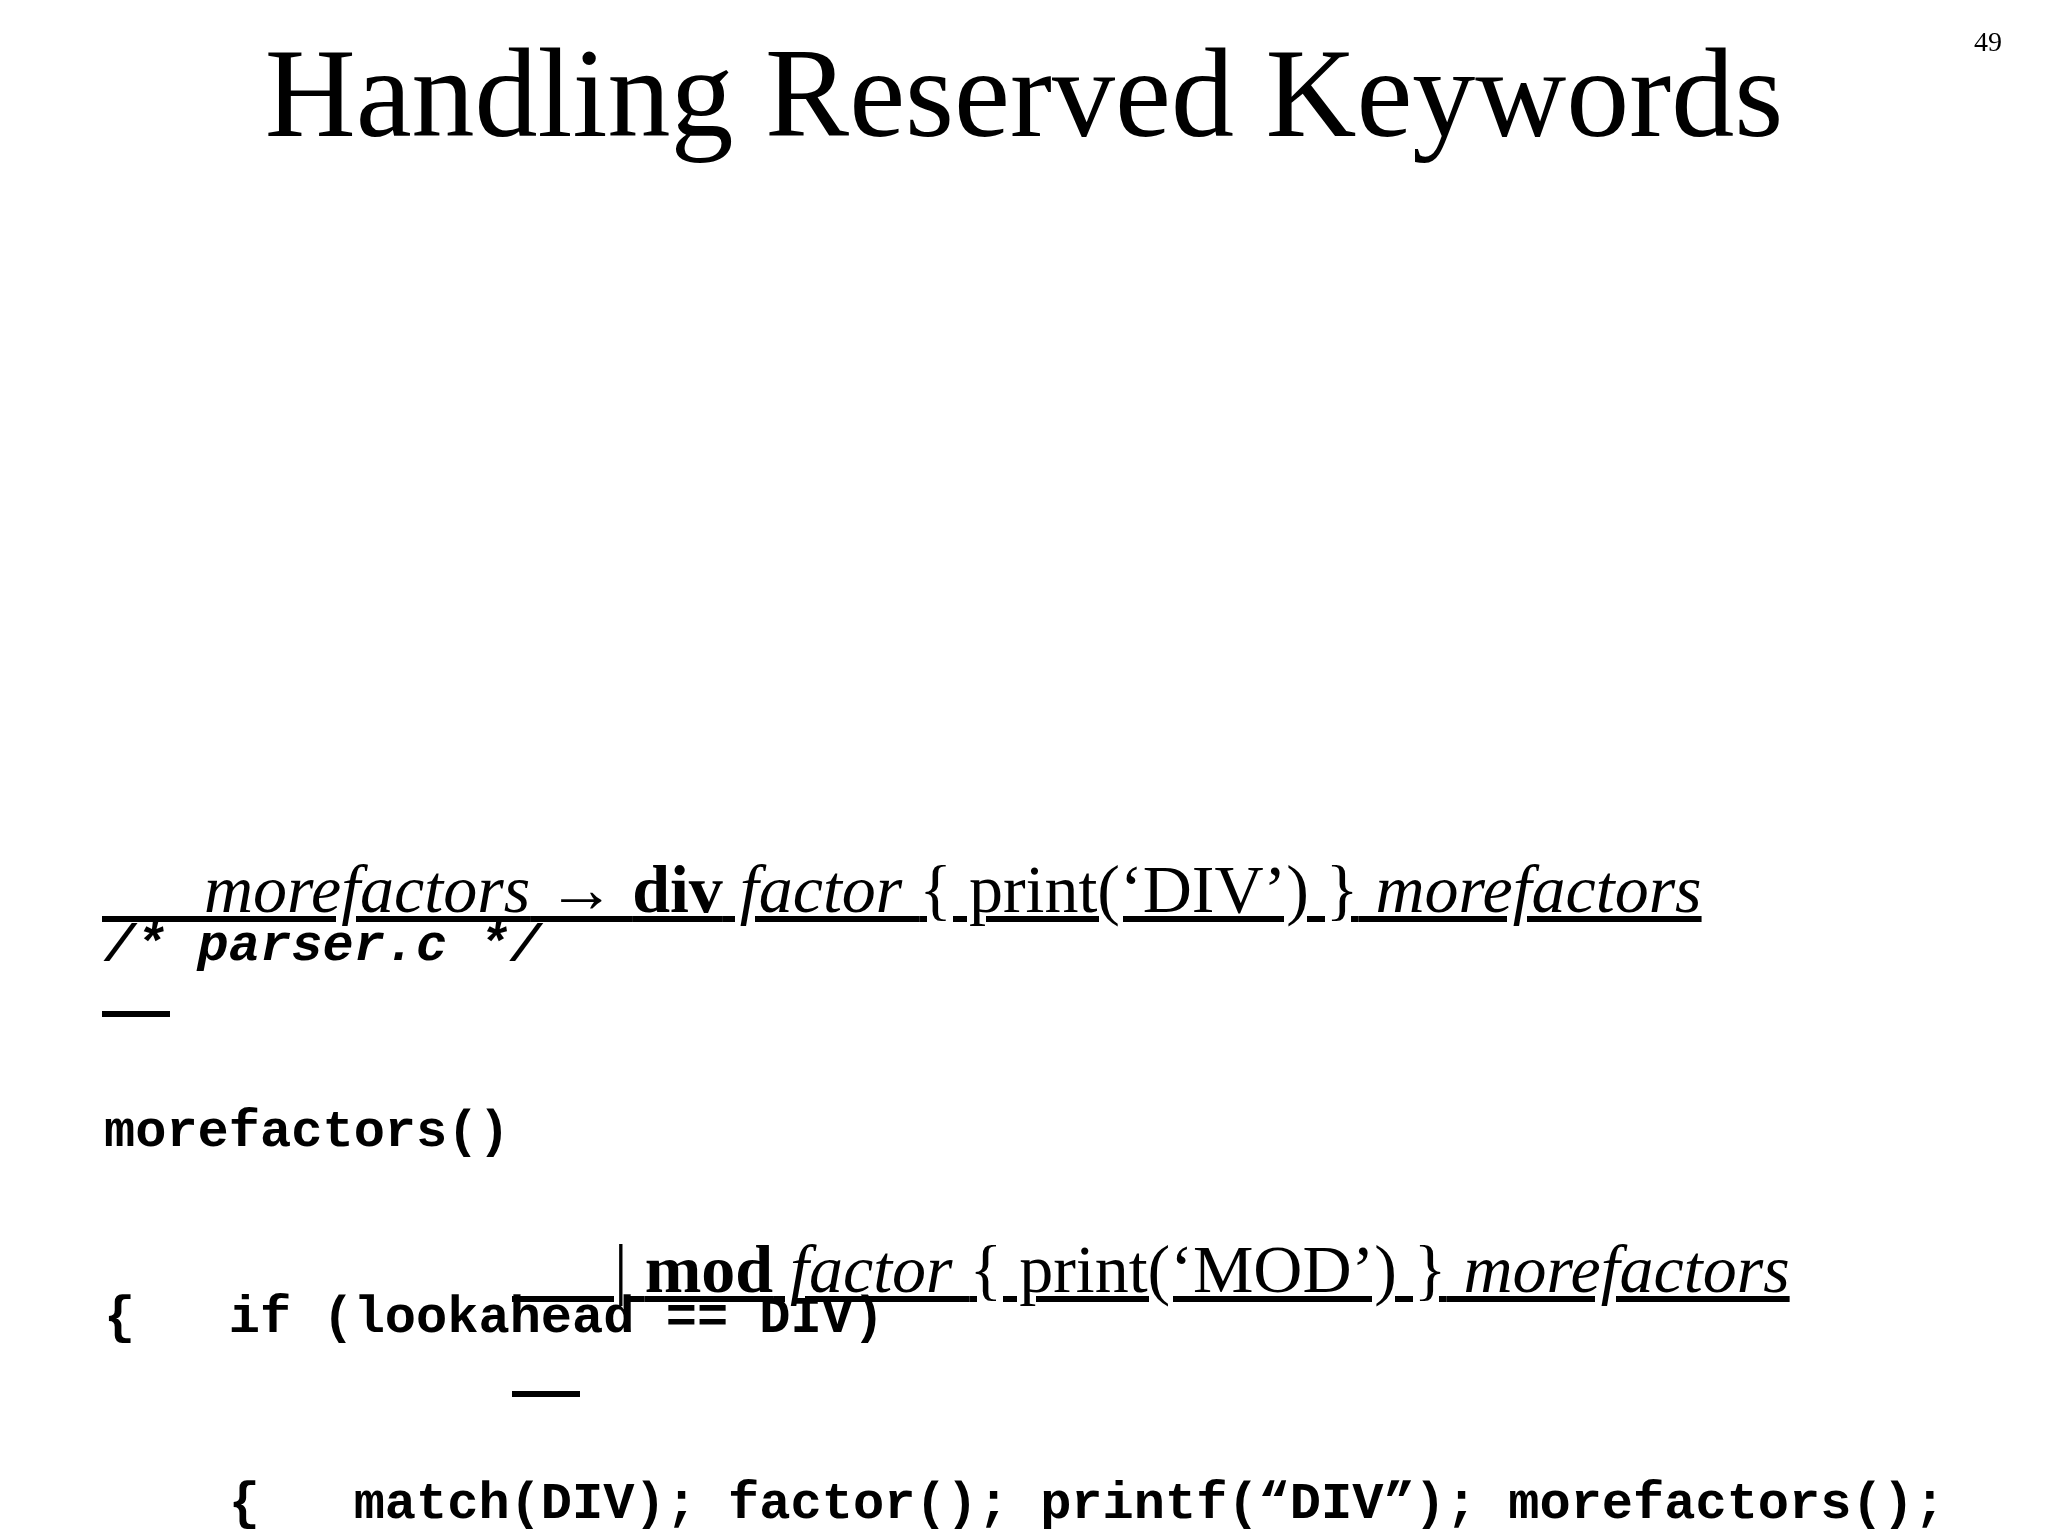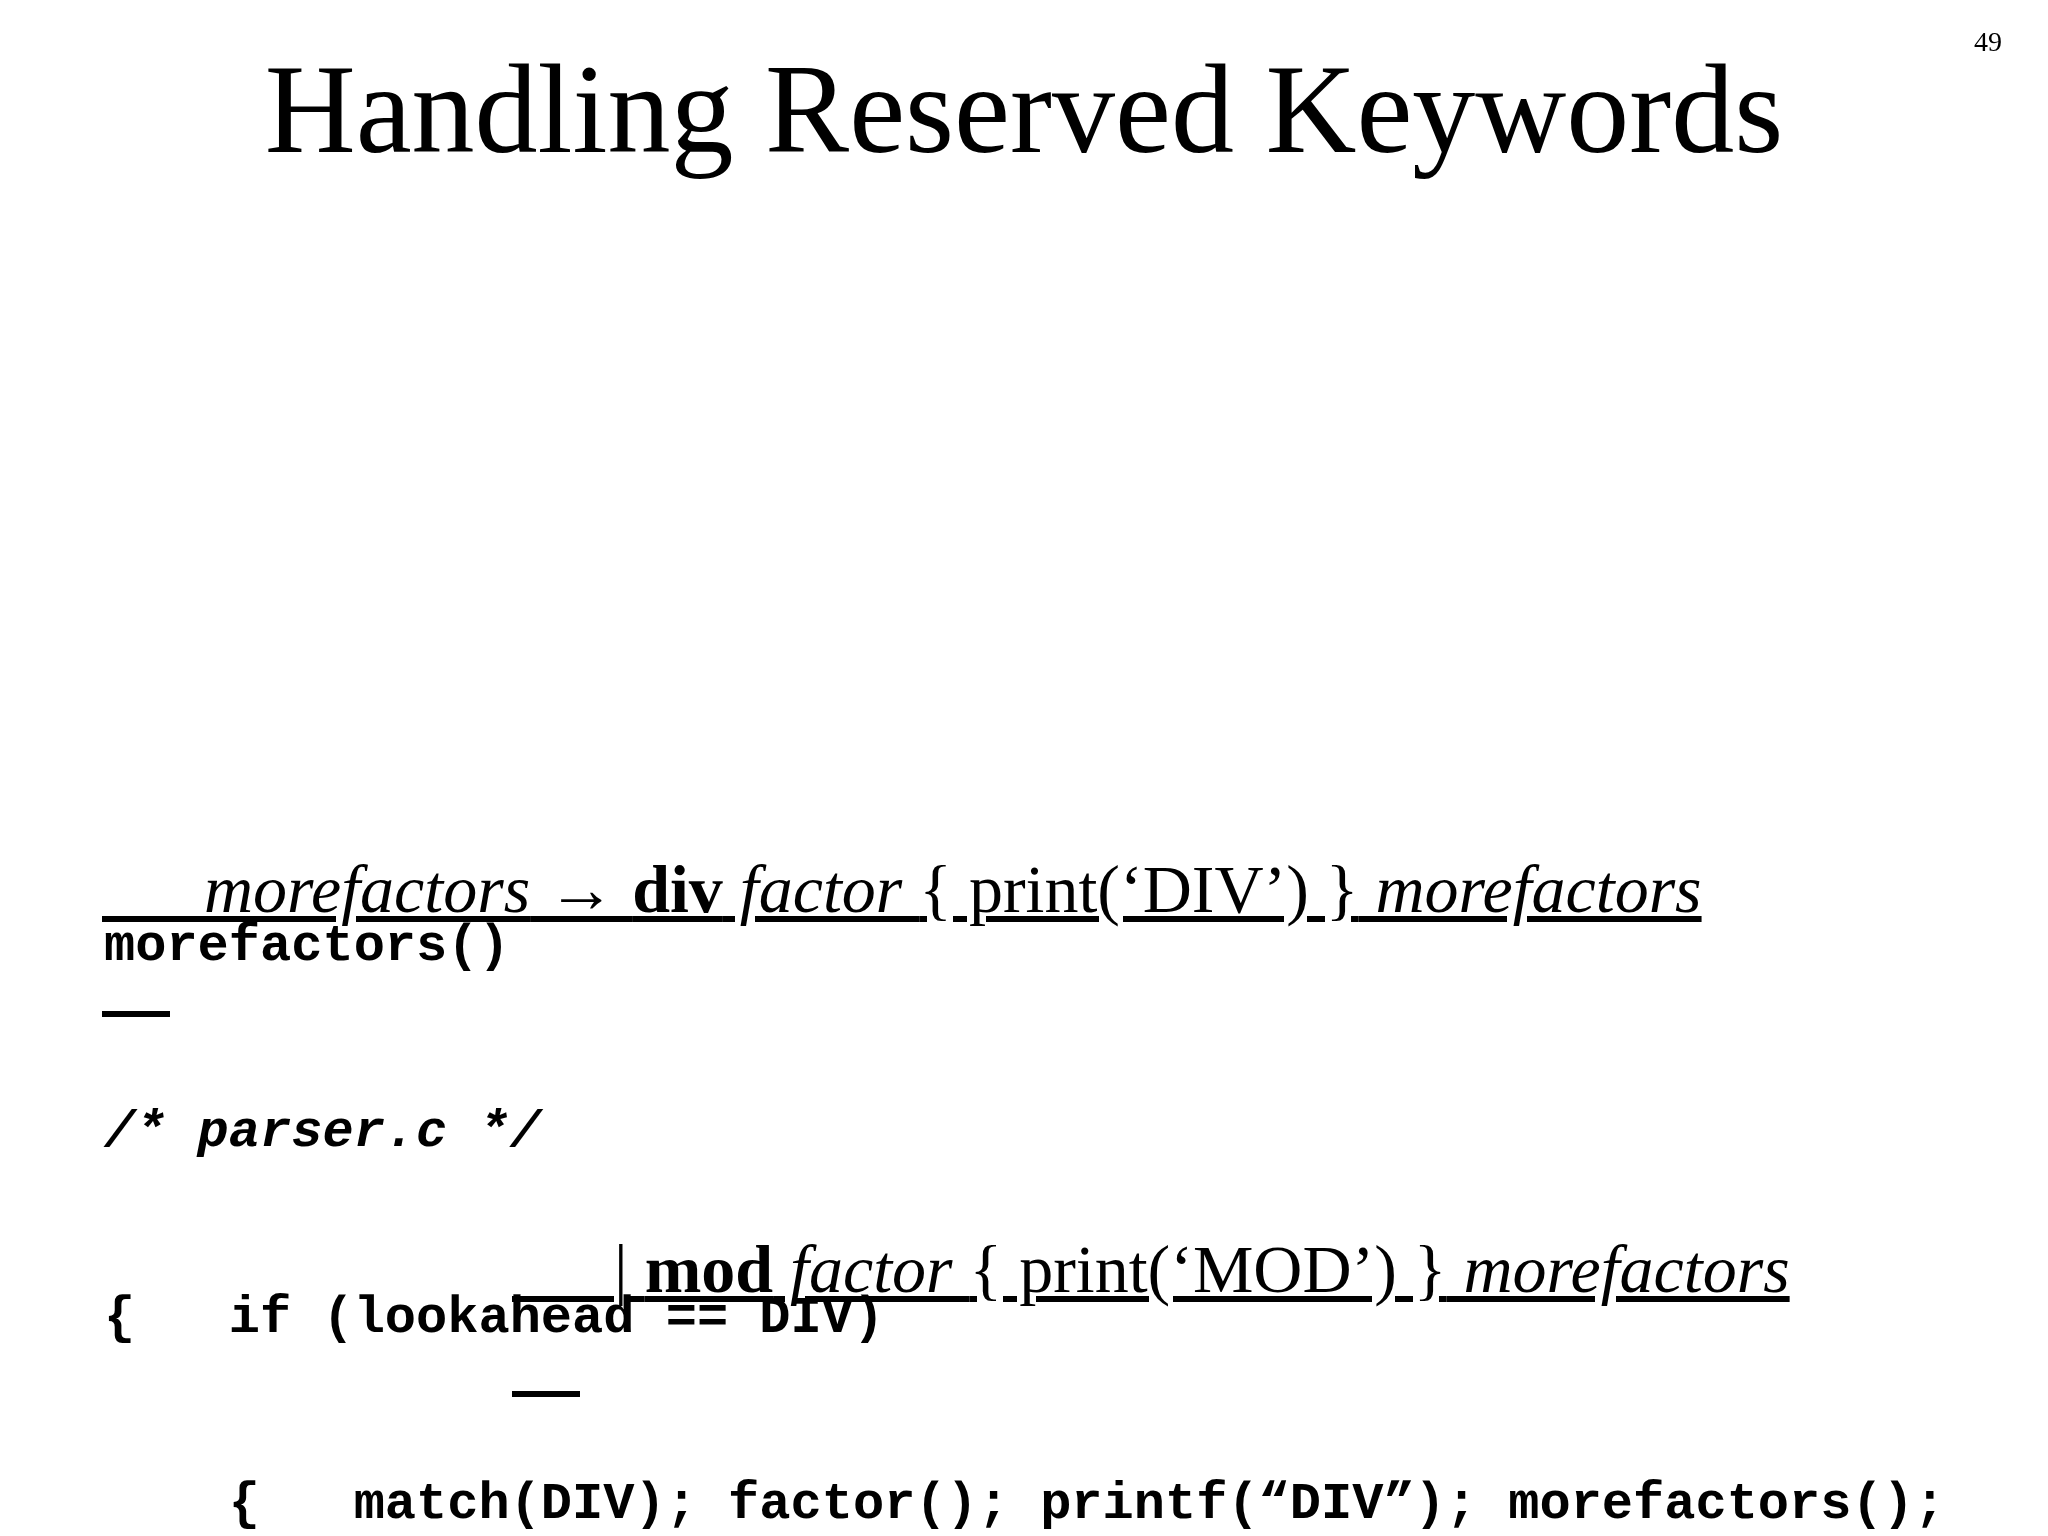--- a/index.html
+++ b/index.html
@@ -21,21 +21,21 @@
     top: 28px;
     right: 46px;
     font-size: 28px;
     line-height: 1;
   }
   .title {
     position: absolute;
     top: 20px;
     left: 0;
     right: 0;
-    margin: 16px;
+    margin: 0;
     text-align: center;
     font-weight: normal;
     font-size: 126px;
     line-height: 1.18;
   }
   .title-line { display: block; }
 
   .grammar {
     position: absolute;
     left: 102px;
@@ -85,22 +85,22 @@
       <span class="rm">| </span><span class="kw">mod</span><span class="it"> factor </span><span class="rm">{ print(‘MOD’) }</span><span class="it"> morefactors</span>
     </div>
 
     <div class="g-line g-alt">
       
     </div>
 
   </div>
 
   <div class="code">
+    <div class="code-line comment">/* parser.c */</div>
     <div class="code-line">morefactors()</div>
-    <div class="code-line comment">/* parser.c */</div>
     <div class="code-line">{   if (lookahead == DIV)</div>
     <div class="code-line">    {   match(DIV); factor(); printf(“DIV”); morefactors();</div>
     
     
     
     
     
     
     
   </div>

